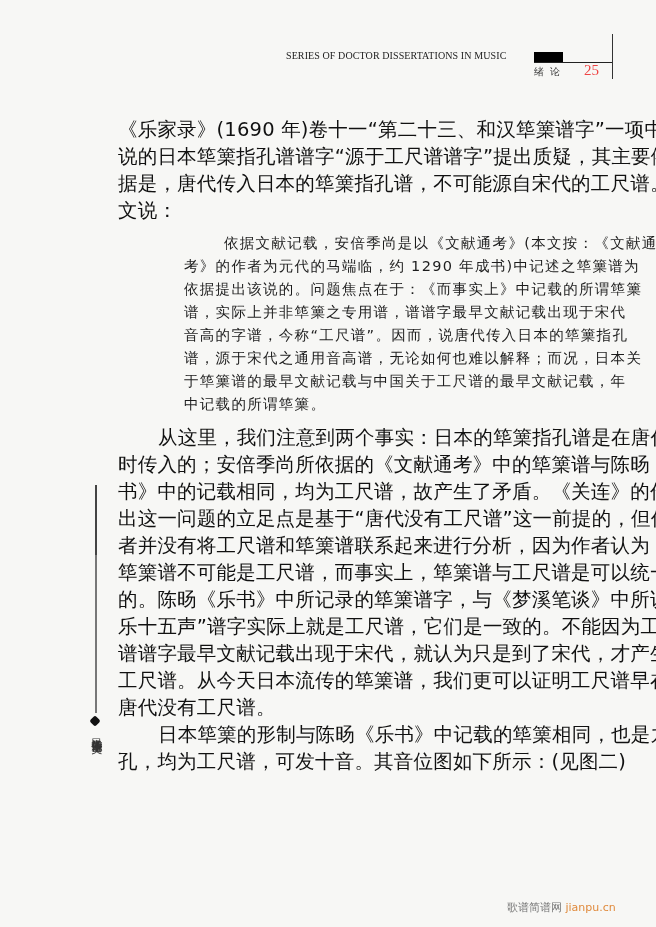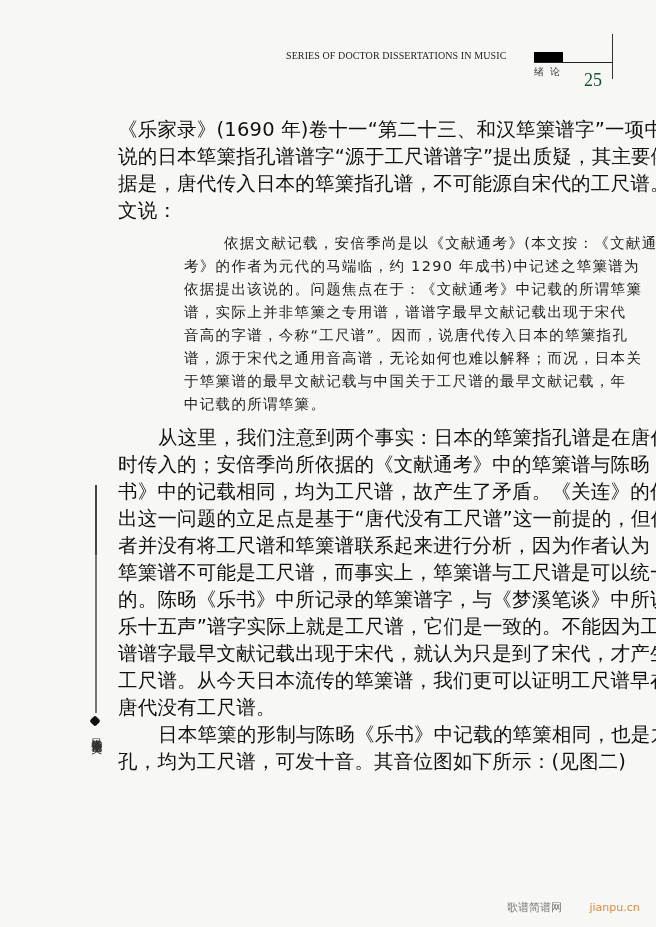--- a/index.html
+++ b/index.html
@@ -21,21 +21,21 @@
     position: absolute; left: 534px; top: 62px; width: 79px; height: 1px; background: #222;
   }
   .header-vline {
     position: absolute; left: 612px; top: 34px; width: 1px; height: 45px; background: #333;
   }
   .header-chapter {
     position: absolute; left: 534px; top: 65px; font-size: 10px; color: #333;
     font-family: Liberation Serif, serif; letter-spacing: 6px; white-space: nowrap;
   }
   .header-page {
-    position: absolute; left: 584px; top: 70px; font-size: 18px; color: #14532d;
+    position: absolute; left: 584px; top: 62px; font-size: 15px; color: #ef4444;
     font-family: "Liberation Serif", serif;
   }
   .main-line {
     position: absolute; left: 118px; width: 500px; font-size: 19.5px;
     font-family: "DejaVu Sans", sans-serif; white-space: nowrap; letter-spacing: 0.2px;
     color: #111; line-height: 27px; height: 27px;
   }
   .quote-line {
     position: absolute; left: 140px; width: 470px; font-size: 14.5px;
     font-family: "DejaVu Sans", sans-serif; white-space: nowrap; letter-spacing: 1.3px;
@@ -56,21 +56,21 @@
   .margin-vertical-text {
     position: absolute; left: 88px; top: 729px; width: 14px;
     font-size: 11px; line-height: 12.5px; font-family: "DejaVu Sans", sans-serif;
     color: #333; writing-mode: vertical-rl; letter-spacing: 0.5px;
   }
   .watermark {
     position: absolute; left: 507px; top: 900px; font-size: 11px; white-space: nowrap;
     font-family: "DejaVu Sans", sans-serif;
   }
   .watermark .cn { color: #777; }
-  .watermark .en { color: #e08a3c; margin-left: 24px; }
+  .watermark .en { color: #e08a3c; }
 </style>
 </head>
 <body>
 
 <div class="header-series">SERIES OF DOCTOR DISSERTATIONS IN MUSIC</div>
 <div class="header-block"></div>
 <div class="header-hline"></div>
 <div class="header-vline"></div>
 <div class="header-chapter">绪论</div>
 <div class="header-page">25</div>
@@ -78,21 +78,21 @@
 <div>
   <div class="main-line" style="top:116px">《乐家录》(1690 年)卷十一“第二十三、和汉筚篥谱字”一项中所</div>
   <div class="main-line" style="top:143px">说的日本筚篥指孔谱谱字“源于工尺谱谱字”提出质疑，其主要依</div>
   <div class="main-line" style="top:170px">据是，唐代传入日本的筚篥指孔谱，不可能源自宋代的工尺谱。原</div>
   <div class="main-line" style="top:197px">文说：</div>
 </div>
 
 <div>
   <div class="quote-line q-indent" style="top:232px">依据文献记载，安倍季尚是以《文献通考》(本文按：《文献通</div>
   <div class="quote-line" style="top:255px">考》的作者为元代的马端临，约 1290 年成书)中记述之筚篥谱为</div>
-  <div class="quote-line" style="top:278px">依据提出该说的。问题焦点在于：《文献通考》中记载的所谓筚篥</div>
+  <div class="quote-line" style="top:278px">依据提出该说的。问题焦点在于：《而事实上》中记载的所谓筚篥</div>
   <div class="quote-line" style="top:301px">谱，实际上并非筚篥之专用谱，谱谱字最早文献记载出现于宋代</div>
   <div class="quote-line" style="top:324px">音高的字谱，今称“工尺谱”。因而，说唐代传入日本的筚篥指孔</div>
   <div class="quote-line" style="top:347px">谱，源于宋代之通用音高谱，无论如何也难以解释；而况，日本关</div>
   <div class="quote-line" style="top:370px">于筚篥谱的最早文献记载与中国关于工尺谱的最早文献记载，年</div>
   <div class="quote-line" style="top:393px">中记载的所谓筚篥。</div>
 </div>
 
 <div>
   <div class="main-line indent" style="top:424px">从这里，我们注意到两个事实：日本的筚篥指孔谱是在唐代</div>
   <div class="main-line" style="top:451px">时传入的；安倍季尚所依据的《文献通考》中的筚篥谱与陈旸《乐</div>

